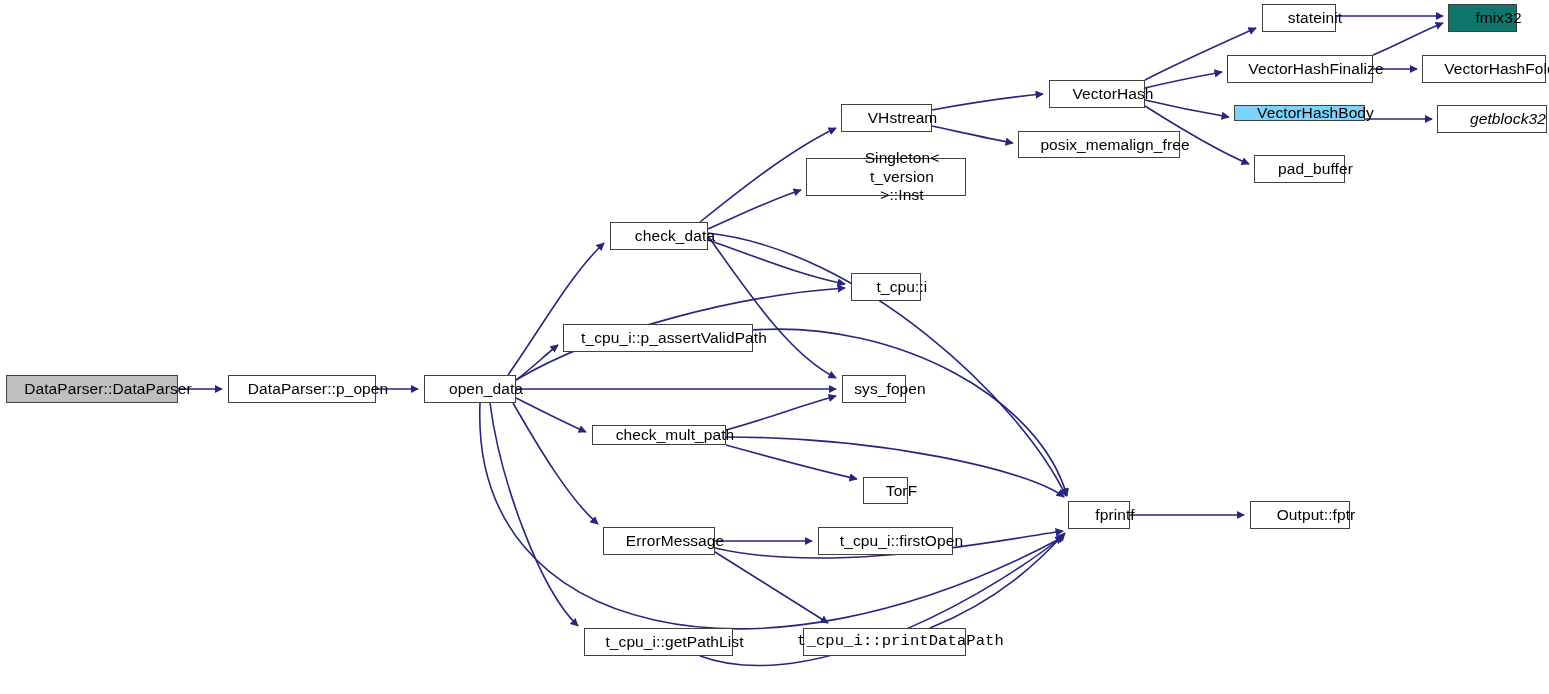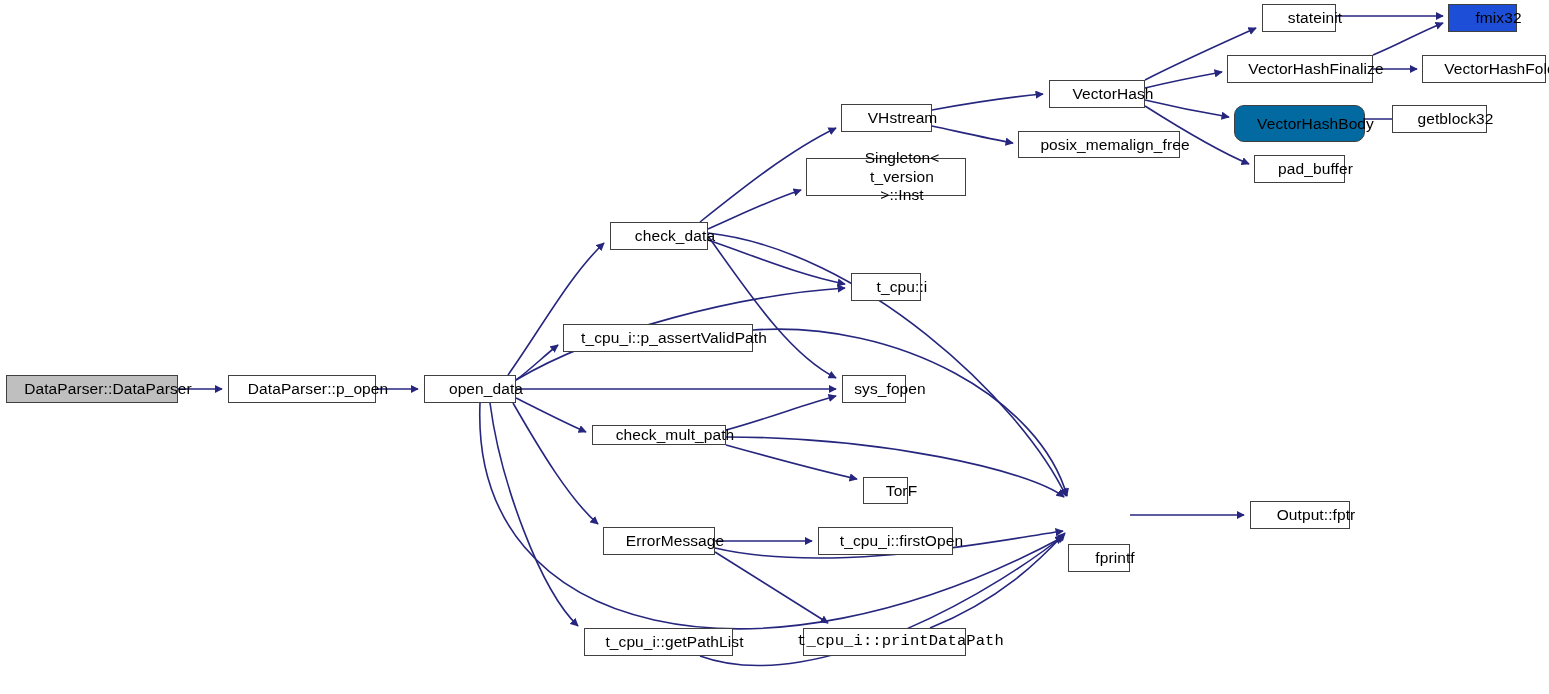--- a/index.html
+++ b/index.html
@@ -101,29 +101,29 @@
       <div class="node" style="left: 424px; top: 375px; width: 92px; height: 28px; background: rgb(255, 255, 255); border-color: rgb(64, 64, 64);">open_data</div>
       <div class="node" style="left: 610px; top: 222px; width: 98px; height: 28px; background: rgb(255, 255, 255); border-color: rgb(64, 64, 64);">check_data</div>
       <div class="node" style="left: 841px; top: 104px; width: 91px; height: 28px; background: rgb(255, 255, 255); border-color: rgb(64, 64, 64);">VHstream</div>
       <div class="node multiline" style="left: 806px; top: 158px; width: 160px; height: 38px; background: rgb(255, 255, 255); border-color: rgb(64, 64, 64);">Singleton&lt; t_version
 &gt;::Inst</div>
       <div class="node" style="left: 851px; top: 273px; width: 70px; height: 28px; background: rgb(255, 255, 255); border-color: rgb(64, 64, 64);">t_cpu::i</div>
       <div class="node" style="left: 1049px; top: 80px; width: 96px; height: 28px; background: rgb(255, 255, 255); border-color: rgb(64, 64, 64);">VectorHash</div>
       <div class="node" style="left: 1018px; top: 131px; width: 162px; height: 27px; background: rgb(255, 255, 255); border-color: rgb(64, 64, 64);">posix_memalign_free</div>
       <div class="node" style="left: 1262px; top: 4px; width: 74px; height: 28px; background: rgb(255, 255, 255); border-color: rgb(64, 64, 64);">stateinit</div>
       <div class="node" style="left: 1227px; top: 55px; width: 146px; height: 28px; background: rgb(255, 255, 255); border-color: rgb(64, 64, 64);">VectorHashFinalize</div>
-      <div class="node" style="left: 1234px; top: 105px; width: 131px; height: 37px; background: #0369a1; border-color: rgb(64, 64, 64); border-radius: 10px;">VectorHashBody</div>
+      <div class="node" style="left: 1234px; top: 105px; width: 131px; height: 16px; background: #7dd3fc; border-color: rgb(64, 64, 64);">VectorHashBody</div>
       <div class="node" style="left: 1254px; top: 155px; width: 91px; height: 28px; background: rgb(255, 255, 255); border-color: rgb(64, 64, 64);">pad_buffer</div>
-      <div class="node" style="left: 1448px; top: 4px; width: 69px; height: 28px; background: #1d4ed8; border-color: rgb(64, 64, 64);">fmix32</div>
+      <div class="node" style="left: 1448px; top: 4px; width: 69px; height: 28px; background: #0f766e; border-color: rgb(64, 64, 64);">fmix32</div>
       <div class="node" style="left: 1422px; top: 55px; width: 124px; height: 28px; background: rgb(255, 255, 255); border-color: rgb(64, 64, 64);">VectorHashFold</div>
-      <div class="node" style="left: 1392px; top: 105px; width: 95px; height: 28px; background: rgb(255, 255, 255); border-color: rgb(64, 64, 64);">getblock32</div>
+      <div class="node" style="left: 1437px; top: 105px; width: 110px; height: 28px; background: rgb(255, 255, 255); border-color: rgb(64, 64, 64); font-style: italic;">getblock32</div>
       <div class="node" style="left: 563px; top: 324px; width: 190px; height: 28px; background: rgb(255, 255, 255); border-color: rgb(64, 64, 64);">t_cpu_i::p_assertValidPath</div>
       <div class="node" style="left: 842px; top: 375px; width: 64px; height: 28px; background: rgb(255, 255, 255); border-color: rgb(64, 64, 64);">sys_fopen</div>
       <div class="node" style="left: 592px; top: 425px; width: 134px; height: 20px; background: rgb(255, 255, 255); border-color: rgb(64, 64, 64);">check_mult_path</div>
       <div class="node" style="left: 863px; top: 477px; width: 45px; height: 27px; background: rgb(255, 255, 255); border-color: rgb(64, 64, 64);">TorF</div>
       <div class="node" style="left: 603px; top: 527px; width: 112px; height: 28px; background: rgb(255, 255, 255); border-color: rgb(64, 64, 64);">ErrorMessage</div>
       <div class="node" style="left: 818px; top: 527px; width: 135px; height: 28px; background: rgb(255, 255, 255); border-color: rgb(64, 64, 64);">t_cpu_i::firstOpen</div>
-      <div class="node" style="left: 1068px; top: 501px; width: 62px; height: 28px; background: rgb(255, 255, 255); border-color: rgb(64, 64, 64); margin-top: 43px;">fprintf</div>
+      <div class="node" style="left: 1068px; top: 501px; width: 62px; height: 28px; background: rgb(255, 255, 255); border-color: rgb(64, 64, 64);">fprintf</div>
       <div class="node" style="left: 1250px; top: 501px; width: 100px; height: 28px; background: rgb(255, 255, 255); border-color: rgb(64, 64, 64);">Output::fptr</div>
       <div class="node" style="left: 584px; top: 628px; width: 149px; height: 28px; background: rgb(255, 255, 255); border-color: rgb(64, 64, 64);">t_cpu_i::getPathList</div>
       <div class="node" style="left: 803px; top: 628px; width: 163px; height: 28px; background: rgb(255, 255, 255); border-color: rgb(64, 64, 64); font-family: Liberation Mono, monospace;">t_cpu_i::printDataPath</div>
     </div>
 </div>
 
 </body></html>

